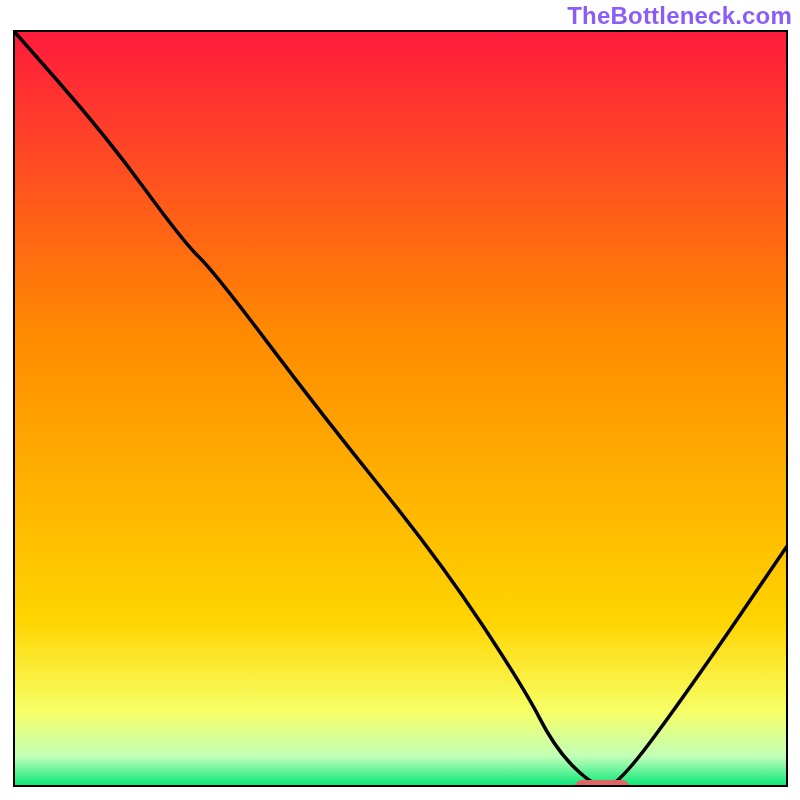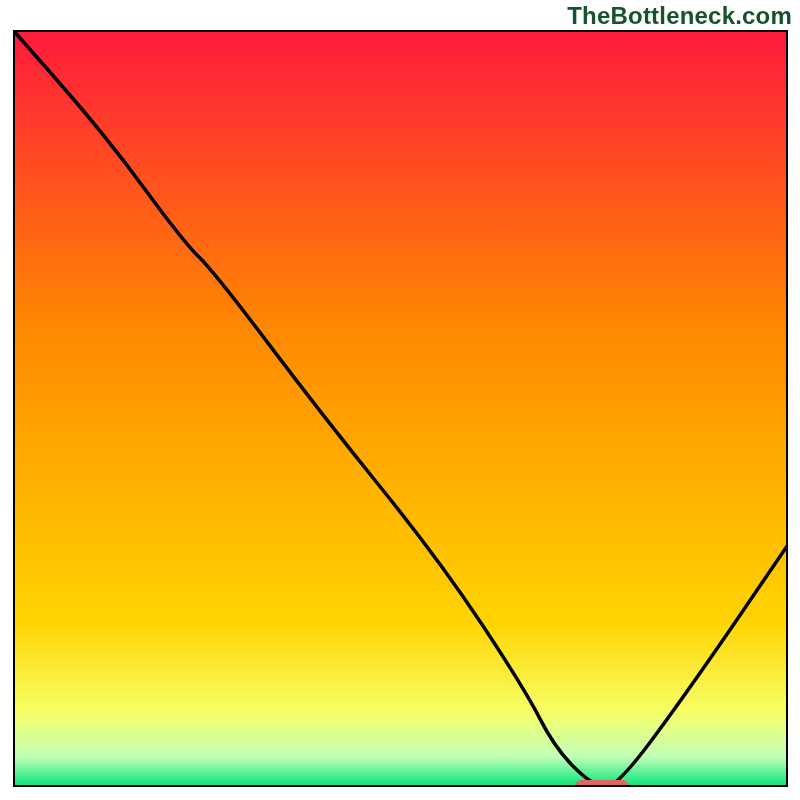--- a/index.html
+++ b/index.html
@@ -15,21 +15,21 @@
     position: relative;
     width: 800px;
     height: 800px;
   }
   .watermark {
     position: absolute;
     top: 2px;
     right: 8px;
     font-size: 24px;
     font-weight: 600;
-    color: #14532d;
+    color: #8b5cf6;
     letter-spacing: 0.2px;
     user-select: none;
   }
   .plot {
     position: absolute;
     left: 13px;
     top: 30px;
     width: 775px;
     height: 757px;
     box-sizing: border-box;

